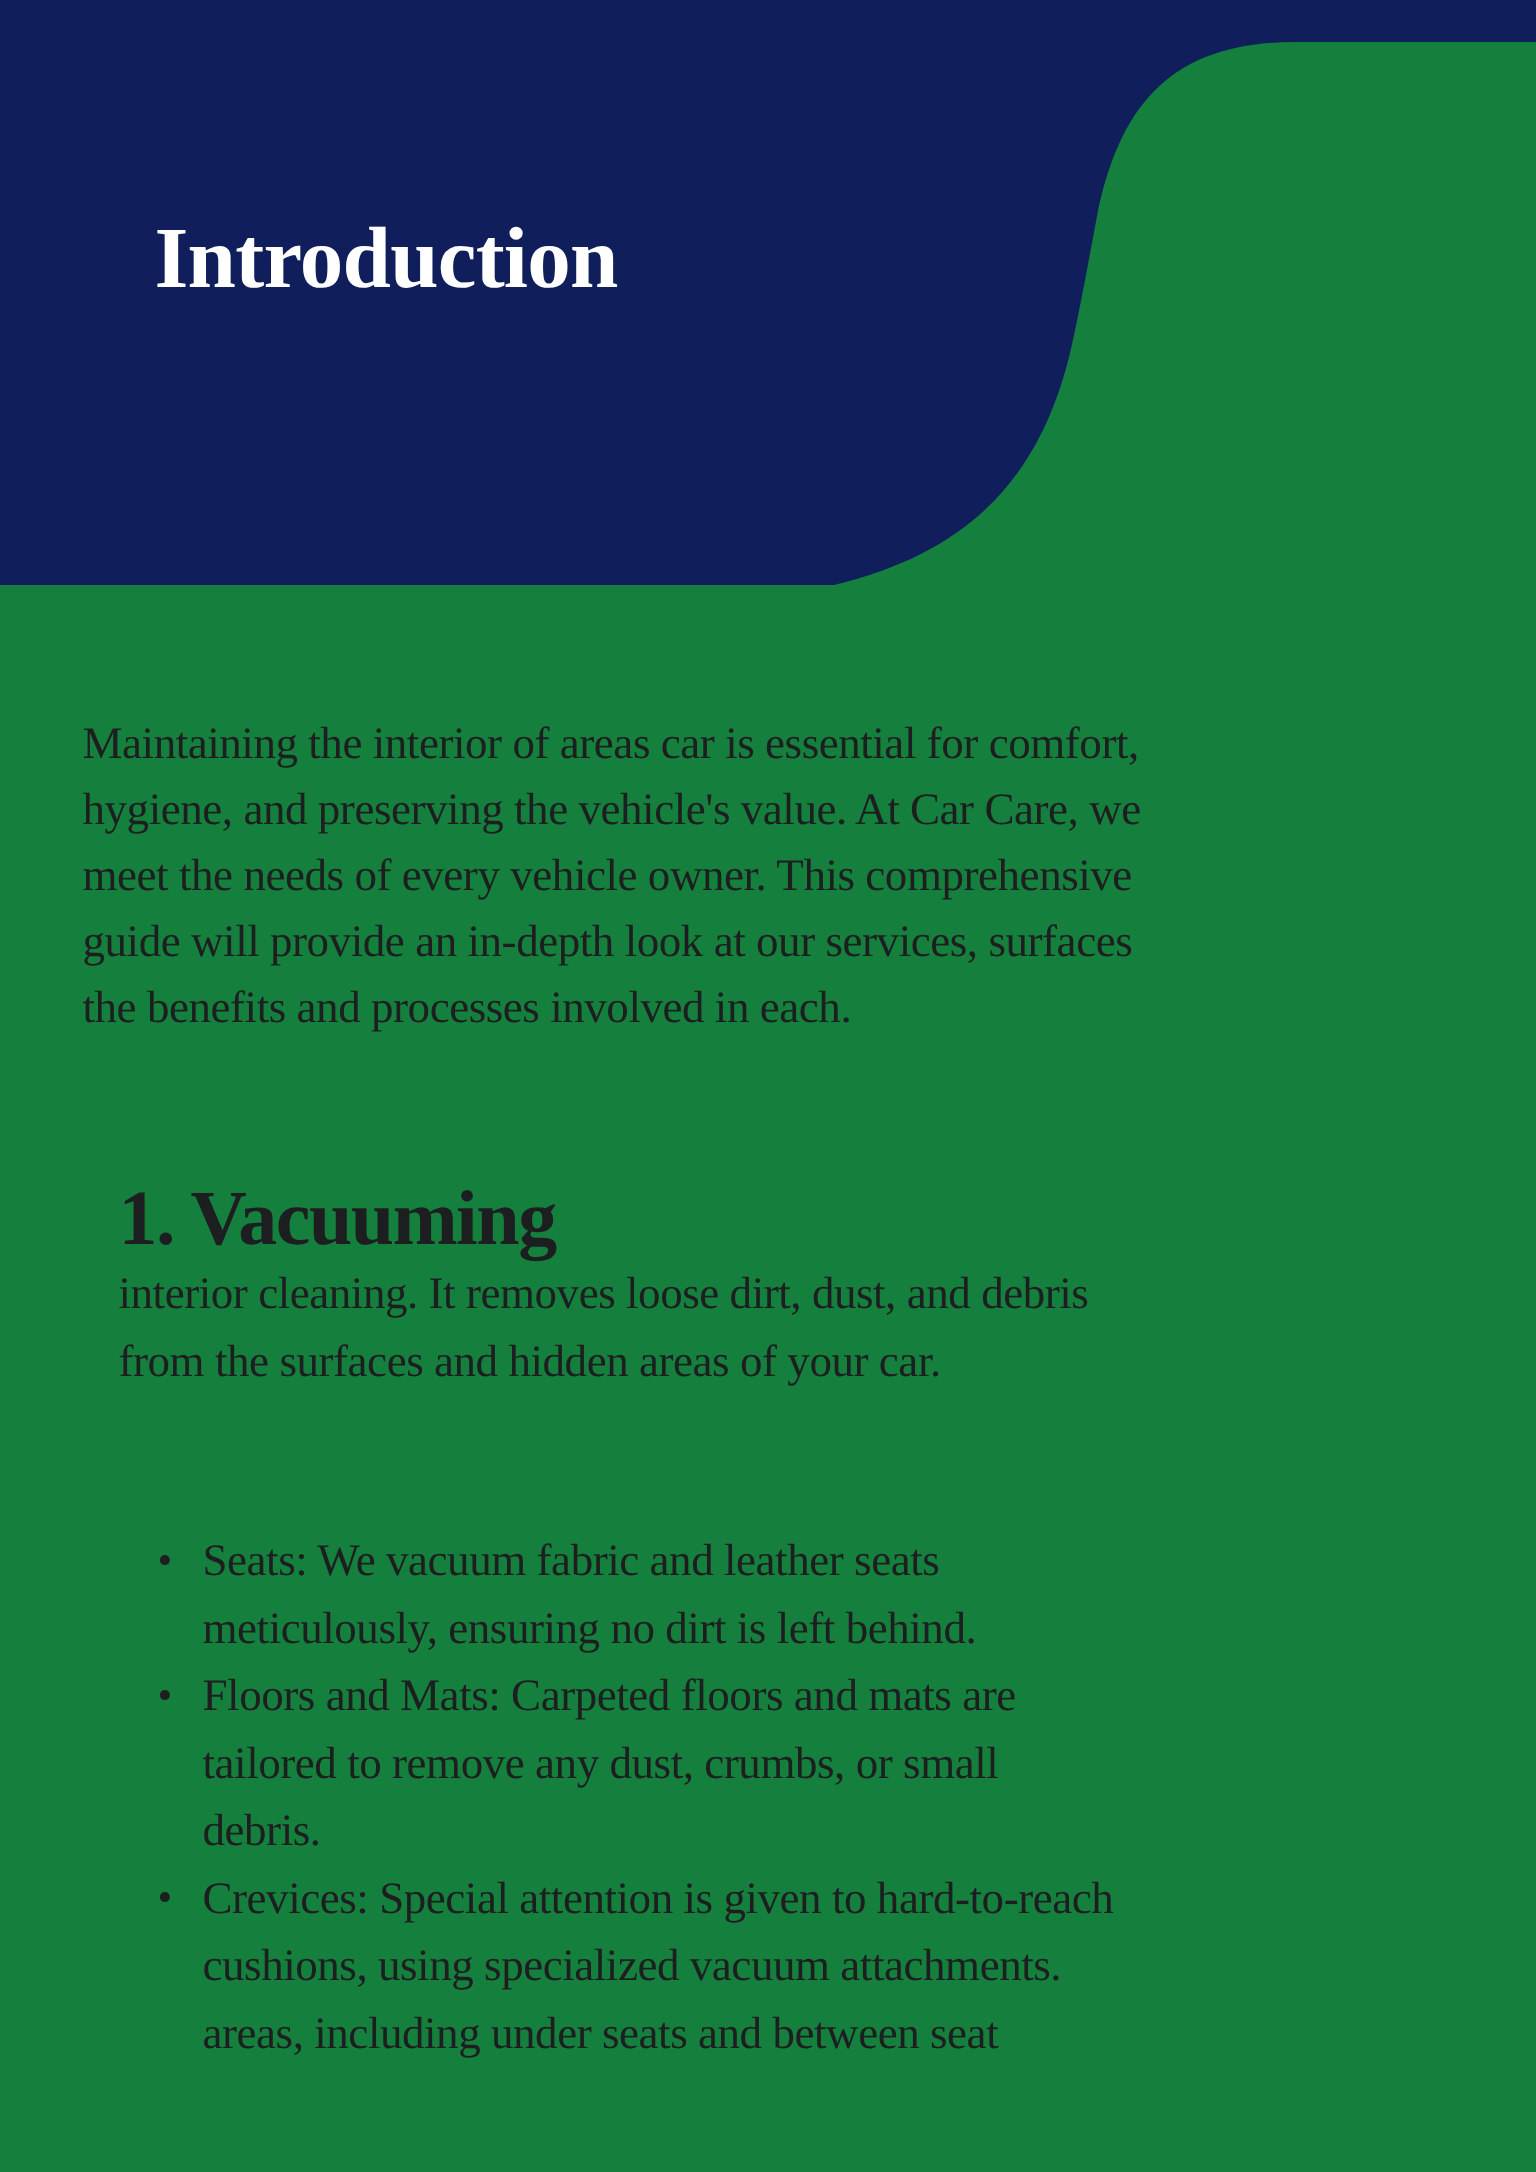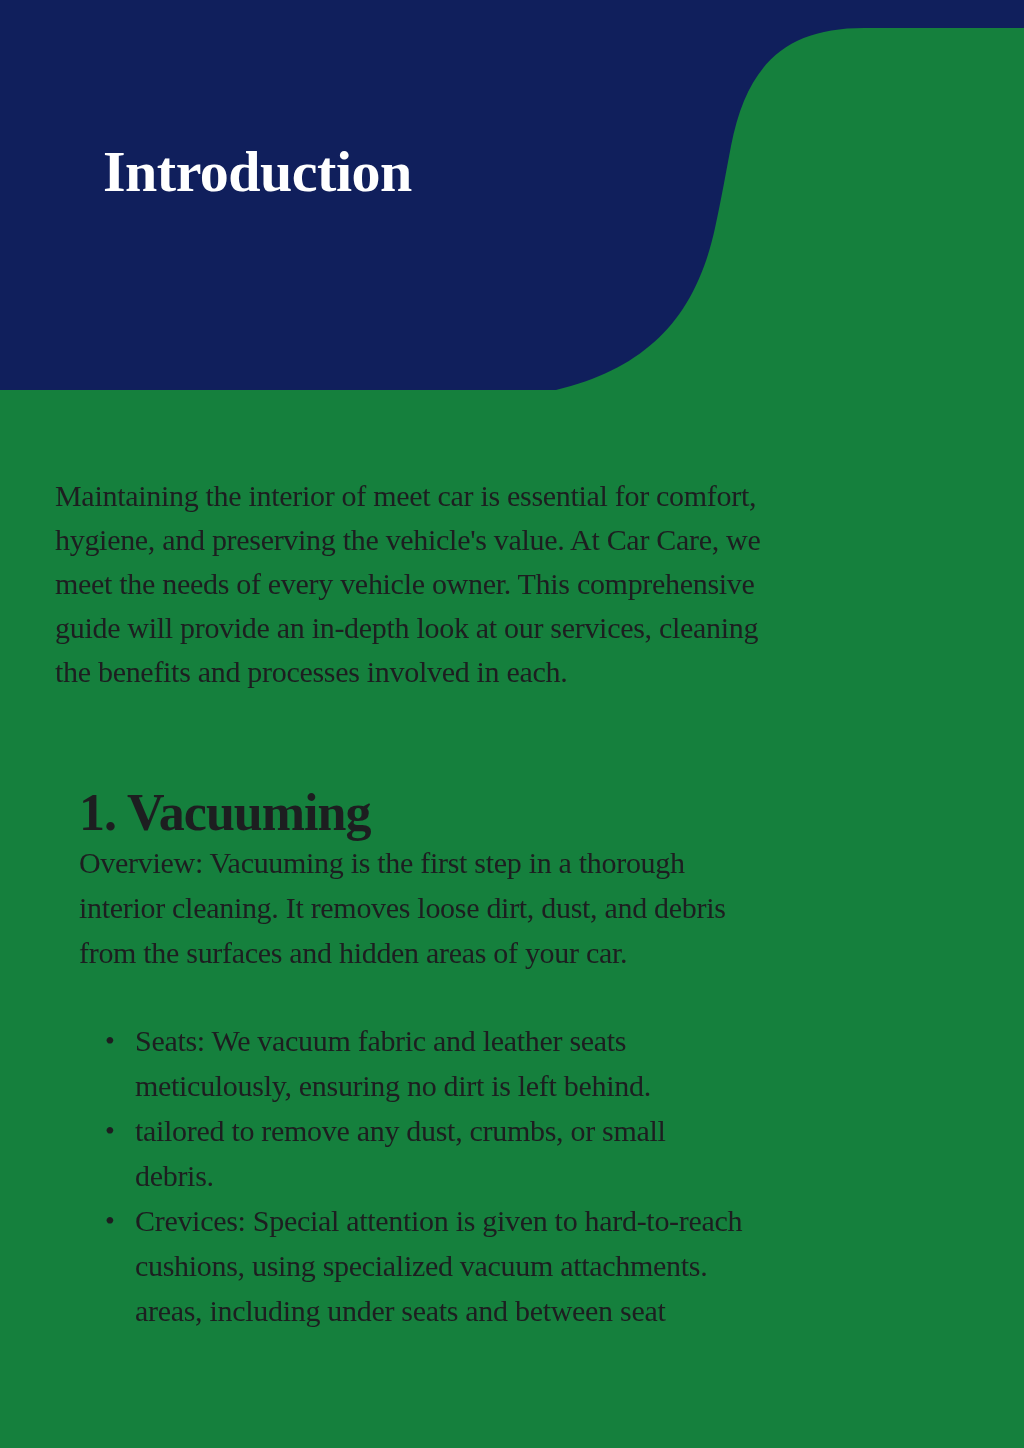--- a/index.html
+++ b/index.html
@@ -98,49 +98,49 @@
     <path d="M0,0 H1024 V28 H864
              C786,28 747,64 731,146
              C726,172 721,201 715,228
              C696,316 648,368 556,390
              L0,390 Z" fill="#101f5c"></path>
   </svg>
 
   <h1 class="page-title">Introduction</h1>
 
   <div class="intro">
-    <span class="intro-line">Maintaining the interior of meet car is essential for comfort,</span>
+    <span class="intro-line">Maintaining the interior of areas car is essential for comfort,</span>
     <span class="intro-line">hygiene, and preserving the vehicle's value. At Car Care, we</span>
     <span class="intro-line">meet the needs of every vehicle owner. This comprehensive</span>
-    <span class="intro-line">guide will provide an in-depth look at our services, cleaning</span>
+    <span class="intro-line">guide will provide an in-depth look at our services, surfaces</span>
     <span class="intro-line">the benefits and processes involved in each.</span>
   </div>
 
   <div class="section">
     <div class="section-heading">1. Vacuuming</div>
     <div class="overview">
-      <span class="overview-line">Overview: Vacuuming is the first step in a thorough</span>
       <span class="overview-line">interior cleaning. It removes loose dirt, dust, and debris</span>
       <span class="overview-line">from the surfaces and hidden areas of your car.</span>
     </div>
   </div>
 
   <div class="bullet-list">
 
     <div class="bullet-item">
       <span class="bullet-dot">•</span>
       <span class="bullet-lines">
         <span class="bullet-line">Seats: We vacuum fabric and leather seats</span>
         <span class="bullet-line">meticulously, ensuring no dirt is left behind.</span>
       </span>
     </div>
 
     <div class="bullet-item">
       <span class="bullet-dot">•</span>
       <span class="bullet-lines">
+        <span class="bullet-line">Floors and Mats: Carpeted floors and mats are</span>
         <span class="bullet-line">tailored to remove any dust, crumbs, or small</span>
         <span class="bullet-line">debris.</span>
       </span>
     </div>
 
     <div class="bullet-item">
       <span class="bullet-dot">•</span>
       <span class="bullet-lines">
         <span class="bullet-line">Crevices: Special attention is given to hard-to-reach</span>
         <span class="bullet-line">cushions, using specialized vacuum attachments.</span>

